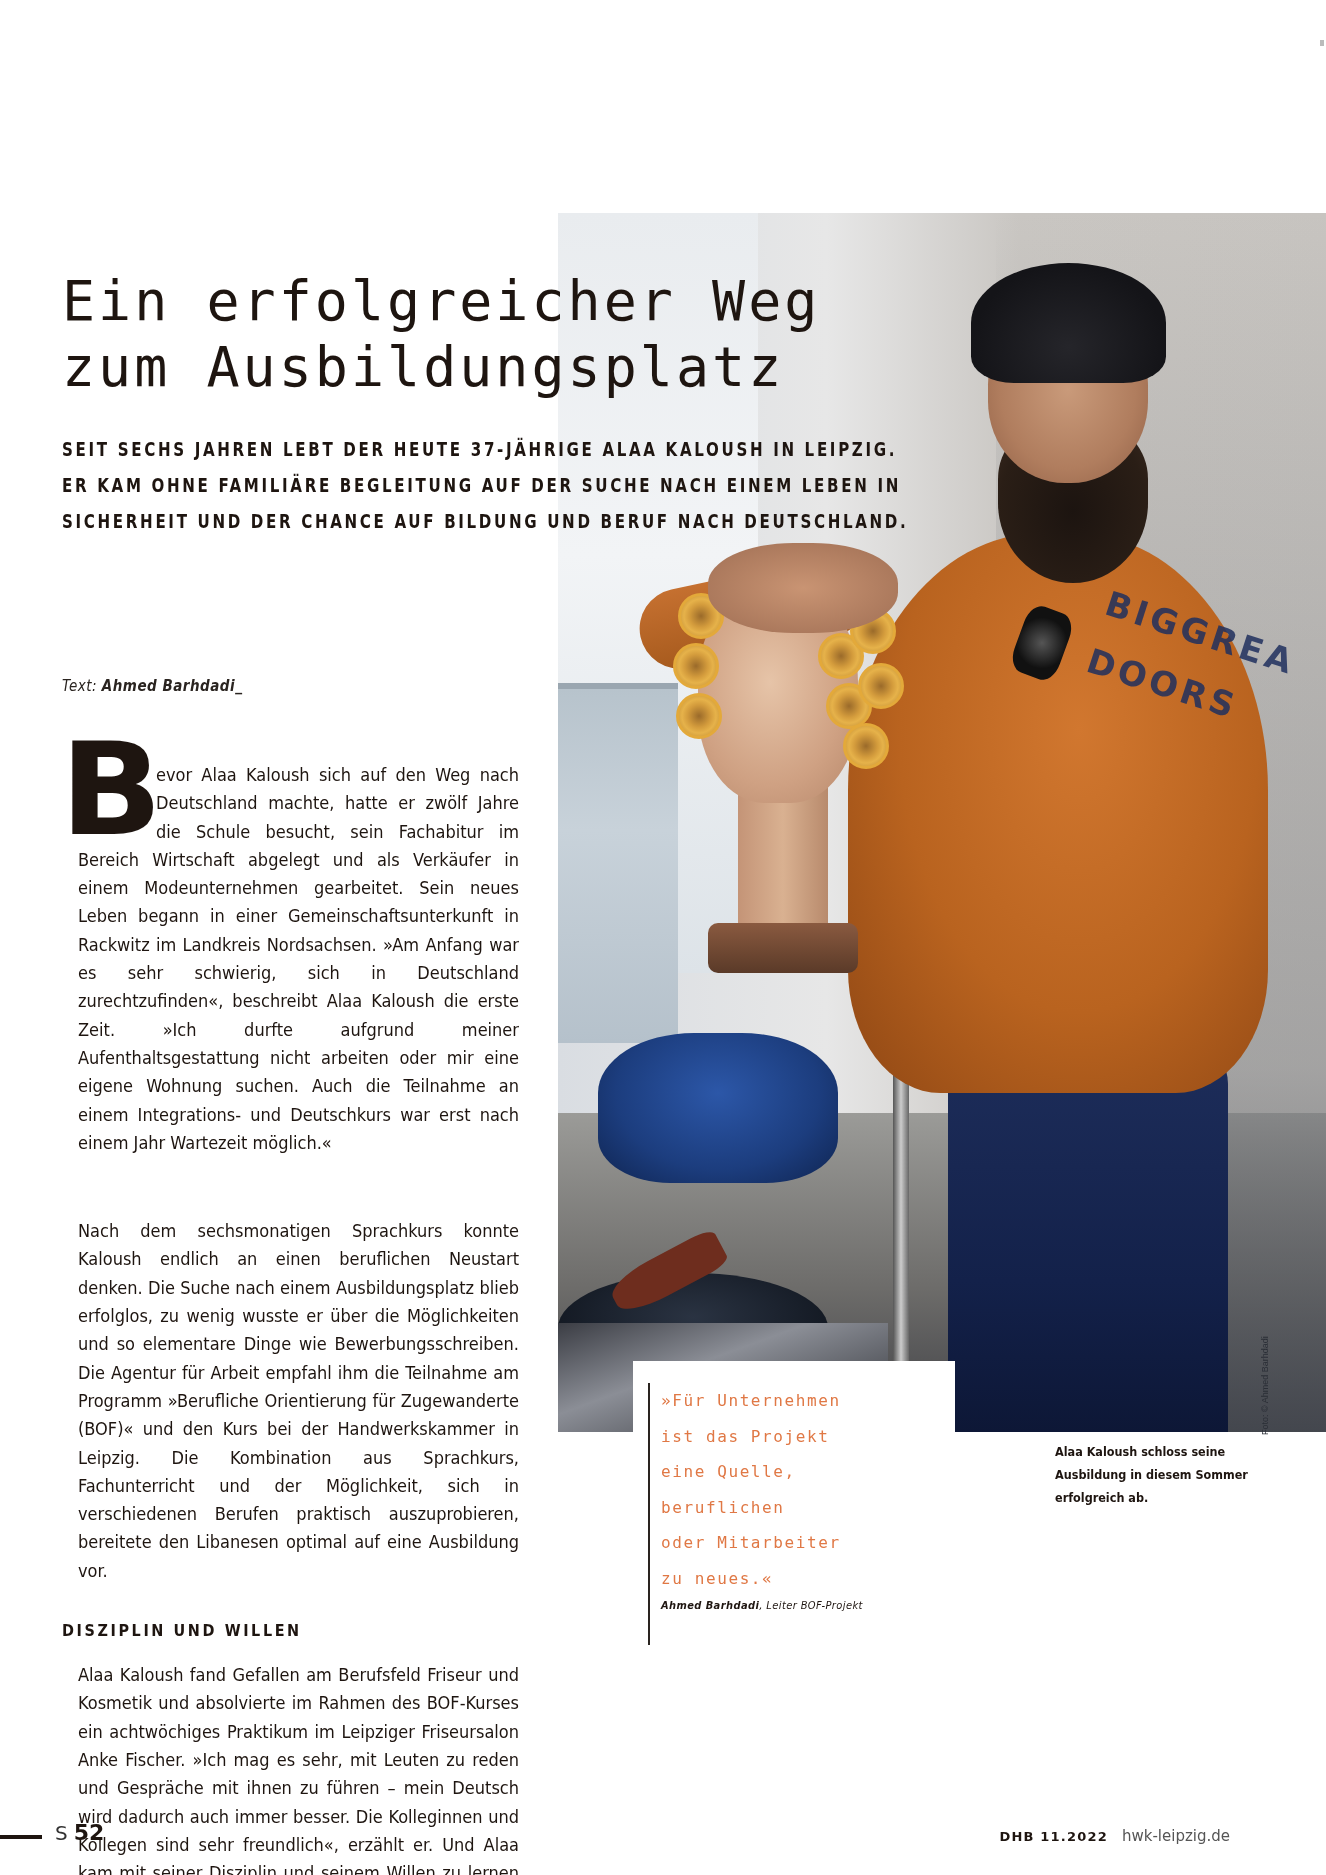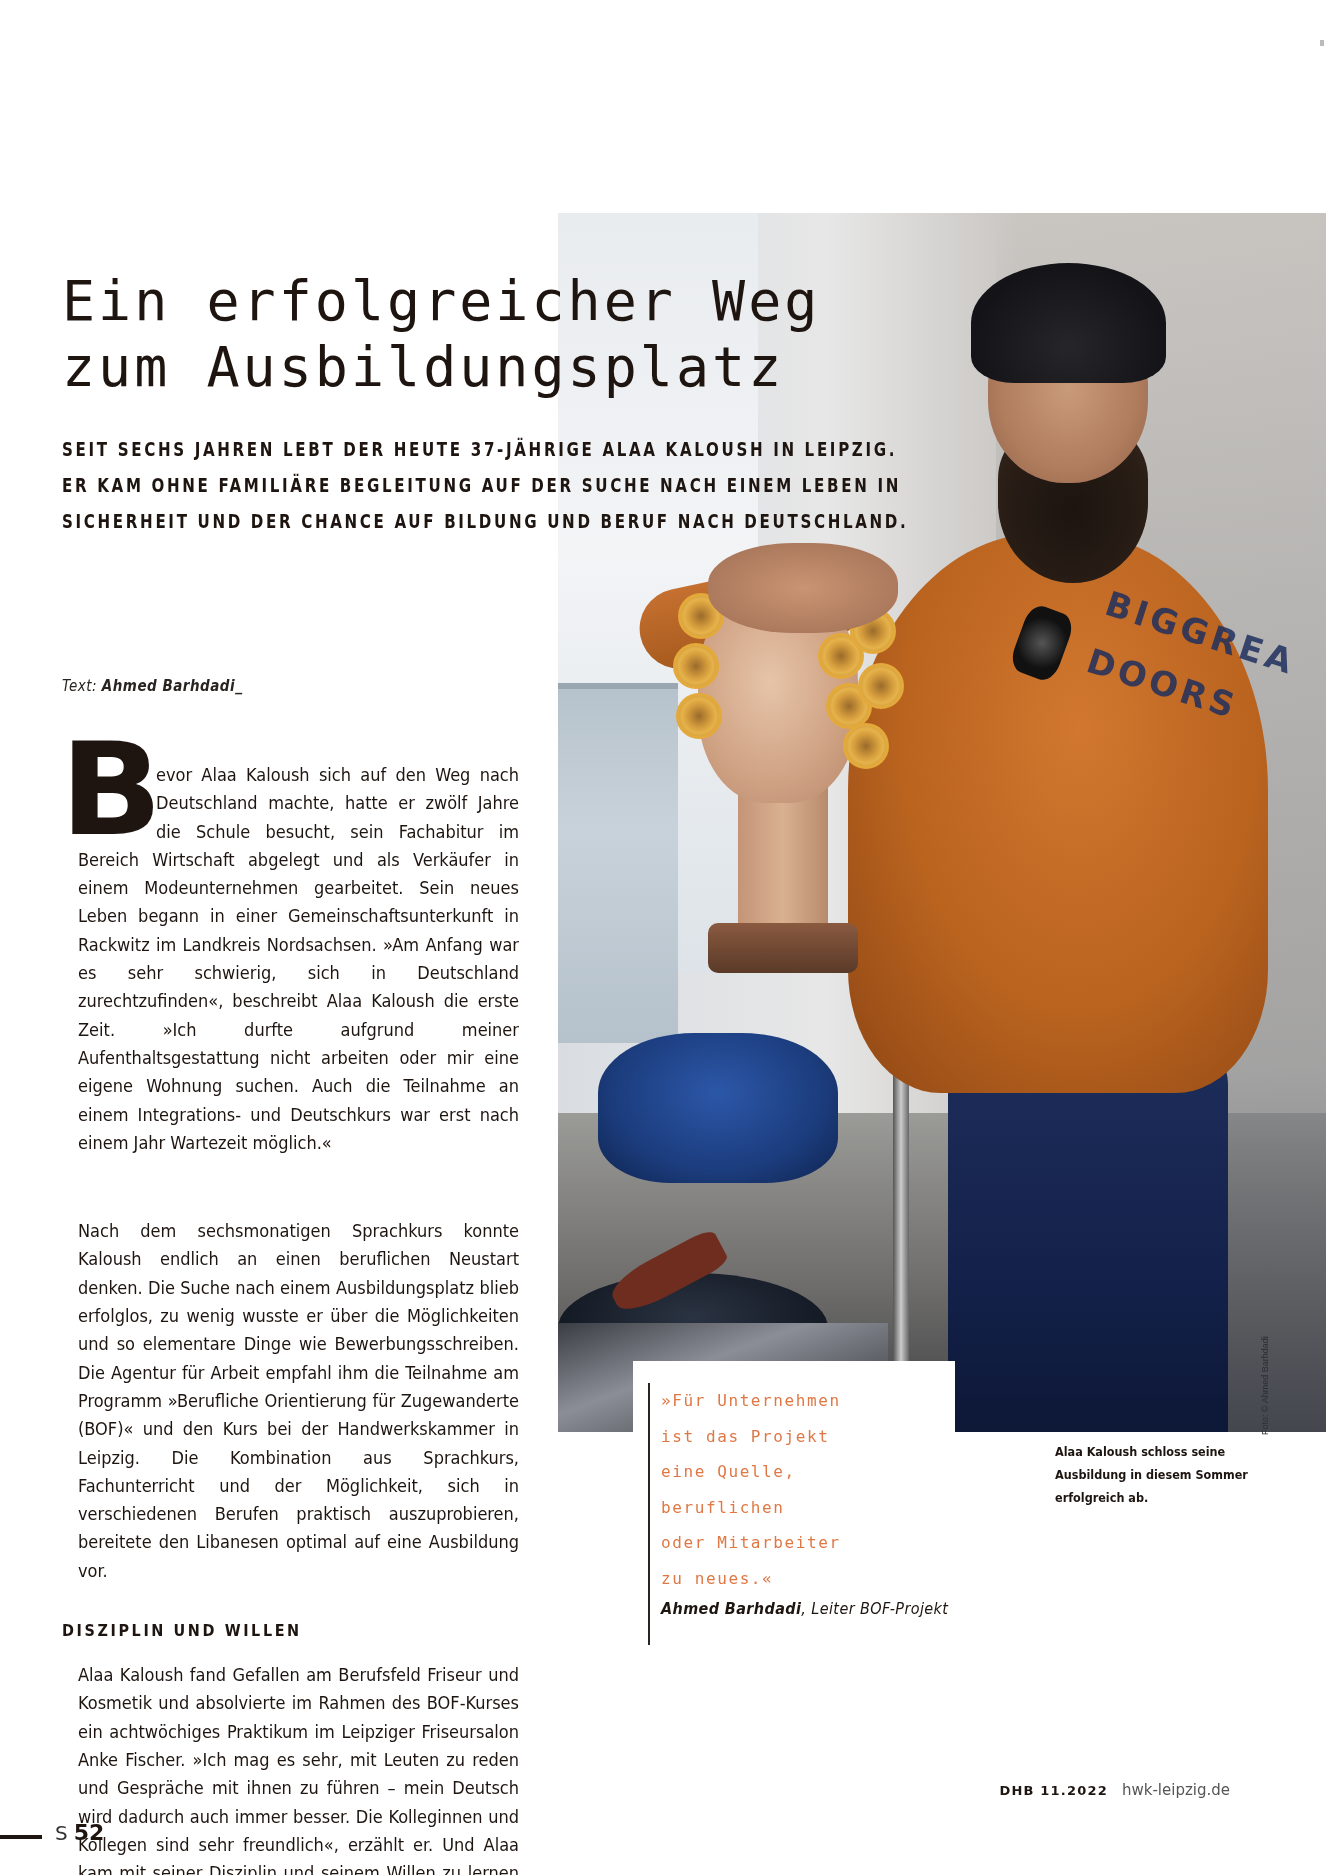--- a/index.html
+++ b/index.html
@@ -119,37 +119,37 @@
     position: absolute; left: 15px; top: 22px; width: 300px; height: 262px;
     border-left: 2px solid #2a2420; padding-left: 11px;
   }
   .quote-text {
     font-family: "DejaVu Sans Mono", "Liberation Mono", monospace;
     font-size: 16px; line-height: 35.5px; letter-spacing: 1.6px; color: #e07845;
   }
   .quote-text span { display: block; white-space: nowrap; }
   .quote-attr {
     margin-top: 3px; font-family: "DejaVu Sans Condensed", "Liberation Sans", sans-serif;
-    font-size: 16px; font-style: italic; color: #1e1510; letter-spacing: 0.4px; white-space: nowrap;
+    font-size: 11px; font-style: italic; color: #1e1510; letter-spacing: 0.4px; white-space: nowrap;
   }
   .quote-attr b { font-weight: bold; }
 
   
   .caption {
     position: absolute; left: 1055px; top: 1440px; width: 230px;
     font-family: "DejaVu Sans Condensed", "Liberation Sans Narrow", "Liberation Sans", sans-serif;
     font-weight: bold; font-size: 12.5px; line-height: 23px; color: #1e1510;
   }
 
   
   .footer-rule { position: absolute; left: 0; top: 1835px; width: 42px; height: 4px; background: #1e1510; }
   .page-num { position: absolute; left: 55px; top: 1820px; white-space: nowrap; }
   .page-num .prefix { font-family: "DejaVu Sans", sans-serif; font-size: 20px; color: #333; margin-right: 6px; }
   .page-num .num { font-family: "DejaVu Sans", sans-serif; font-weight: bold; font-size: 22px; color: #1e1510; }
-  .footer-right { position: absolute; right: 96px; top: 1780px; white-space: nowrap; }
+  .footer-right { position: absolute; right: 96px; top: 1826px; white-space: nowrap; }
   .footer-right .issue { font-family: "DejaVu Sans", sans-serif; font-weight: bold; font-size: 13px; letter-spacing: 1.2px; color: #1e1510; margin-right: 14px; }
   .footer-right .site { font-family: "DejaVu Sans", sans-serif; font-size: 15px; color: #555; }
   .corner-mark { position: absolute; right: 2px; top: 40px; width: 4px; height: 6px; background: #bbb; }
 </style>
 </head>
 <body>
 
 <div class="photo">
   <div class="wall-left"></div>
   <div class="window-frame"></div>

